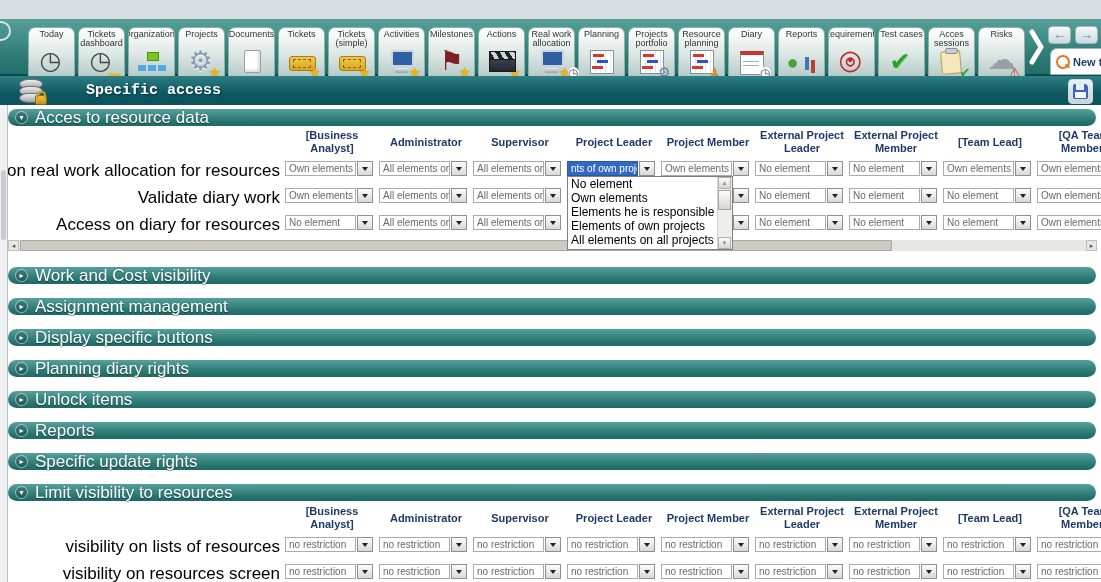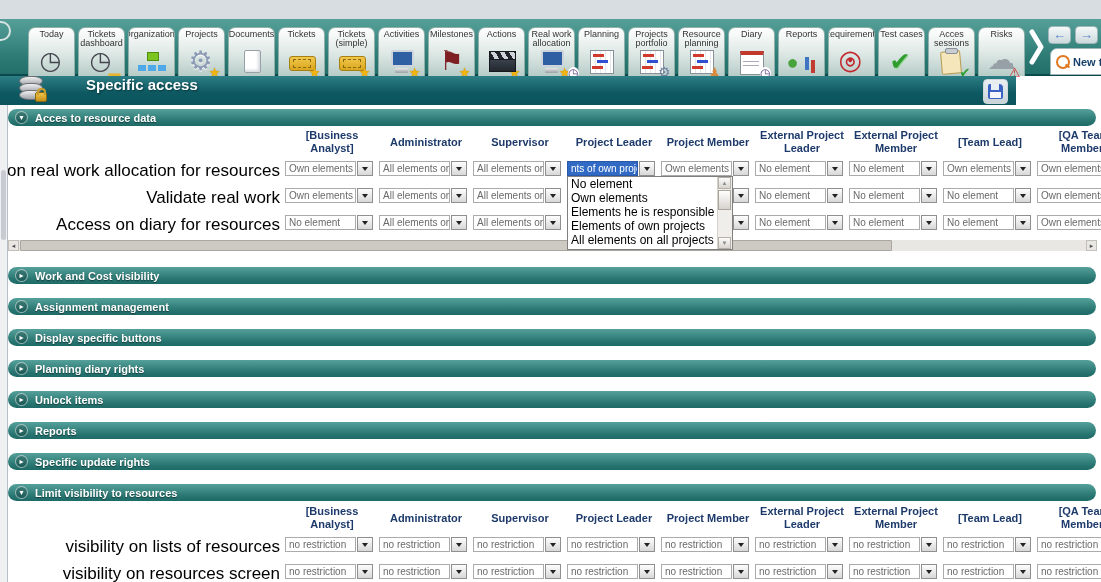--- a/index.html
+++ b/index.html
@@ -72,22 +72,22 @@
           color:#5b7fd0;font-weight:bold;cursor:pointer;padding:0;}
   .newtab{position:absolute;left:1050px;top:29px;width:70px;height:27px;background:#fff;
           border:1px solid #9fb7ba;border-radius:7px 7px 0 0;display:flex;align-items:center;
           gap:3px;padding:0 5px;box-sizing:border-box;cursor:pointer;}
   .mag{position:relative;width:10px;height:10px;border:2px solid #e07820;border-radius:50%;flex:0 0 auto;}
   .mag::after{content:"";position:absolute;left:7px;top:8px;width:5px;height:2px;background:#e07820;transform:rotate(40deg);}
   .newtab-label{font-size:11px;font-weight:bold;color:#17406b;white-space:nowrap;}
   .corner-circle{position:absolute;left:-9px;top:2px;width:16px;height:16px;border:2px solid #d8e4e2;border-radius:50%;}
 
   
-  .titlebar{position:absolute;left:0;top:57px;width:1016px;height:29px;
-            background:linear-gradient(#2d7e85,#0d5861 60%,#0c545d);display:flex;align-items:flex-start;}
+  .titlebar{position:absolute;left:0;top:57px;width:1101px;height:29px;
+            background:linear-gradient(#2d7e85,#0d5861 60%,#0c545d);display:flex;align-items:center;font-family:Liberation Mono, monospace;}
   .dbicon{position:relative;width:26px;height:24px;margin-left:18px;flex:0 0 auto;}
   .db-l{position:absolute;left:1px;width:22px;height:8px;background:linear-gradient(#f0f0f0,#9fa3a8);
         border:1px solid #6e7277;border-radius:50%/60%;}
   .lock{position:absolute;right:-3px;bottom:-2px;width:10px;height:8px;
         background:linear-gradient(#f0c44c,#c89018);border:1px solid #8a6a10;border-radius:2px;}
   .lock::before{content:"";position:absolute;left:1px;top:-5px;width:5px;height:5px;border:2px solid #c89e2a;
                 border-bottom:none;border-radius:4px 4px 0 0;}
   .title{margin-left:42px;font-size:15px;font-weight:bold;color:#fff;text-shadow:1px 1px 2px #06343a;}
   .savebtn{position:absolute;right:8px;top:3px;width:23px;height:23px;border:1px solid #cfd8dc;border-radius:4px;
            background:linear-gradient(#eaf0f2,#c9d4d8);cursor:pointer;}
@@ -101,21 +101,21 @@
   .strip-thumb{position:absolute;left:1px;top:65px;width:5px;height:70px;background:#c8ccd2;border-radius:3px;}
 
   
   .content{position:absolute;left:8px;top:86px;width:1093px;height:496px;background:#fff;overflow:hidden;}
   .pill{position:absolute;left:0;width:1088px;height:17px;border-radius:9px;
         background:linear-gradient(#55a09a,#26736f 75%,#1e6a66);display:flex;align-items:center;
         gap:7px;padding-left:7px;box-sizing:border-box;cursor:pointer;}
   .pill-arrow{width:11px;height:11px;border-radius:50%;background:rgba(0,0,0,.18);
               border:1px solid rgba(255,255,255,.55);color:#fff;font-size:8px;line-height:11px;
               text-align:center;flex:0 0 auto;}
-  .pill-label{font-size:11px;font-weight:bold;color:#fff;text-shadow:0 1px 1px rgba(0,0,0,.45);white-space:nowrap;}
+  .pill-label{font-size:17px;font-weight:normal;color:#fff;text-shadow:0 1px 1px rgba(0,0,0,.45);white-space:nowrap;}
 
   .grid{position:absolute;left:0;width:1123px;}
   .trow{display:grid;grid-template-columns:277px repeat(9,94px);}
   .hcell{font-size:11px;line-height:13px;font-weight:bold;color:#1d3a6b;display:flex;
          align-items:center;justify-content:center;text-align:center;height:30px;overflow:hidden;}
   .rowline{height:27px;}
   .rlabel{font-size:17px;color:#000;display:flex;align-items:center;justify-content:flex-end;
           padding-right:5px;white-space:nowrap;overflow:hidden;}
   .ccell{padding-top:4px;}
   .combo{display:flex;width:88px;height:15px;cursor:pointer;}
@@ -363,21 +363,21 @@
               <div class="cbtn"></div>
             </div>
           </div>
           <div class="ccell">
             <div class="combo">
               <div class="ctext">Own elements</div>
             </div>
           </div>
         </div>
         <div class="trow rowline">
-          <div class="rlabel">Validate real work</div>
+          <div class="rlabel">Validate diary work</div>
           <div class="ccell">
             <div class="combo">
               <div class="ctext">Own elements</div>
               <div class="cbtn"></div>
             </div>
           </div>
           <div class="ccell">
             <div class="combo">
               <div class="ctext">All elements on all</div>
               <div class="cbtn"></div>

